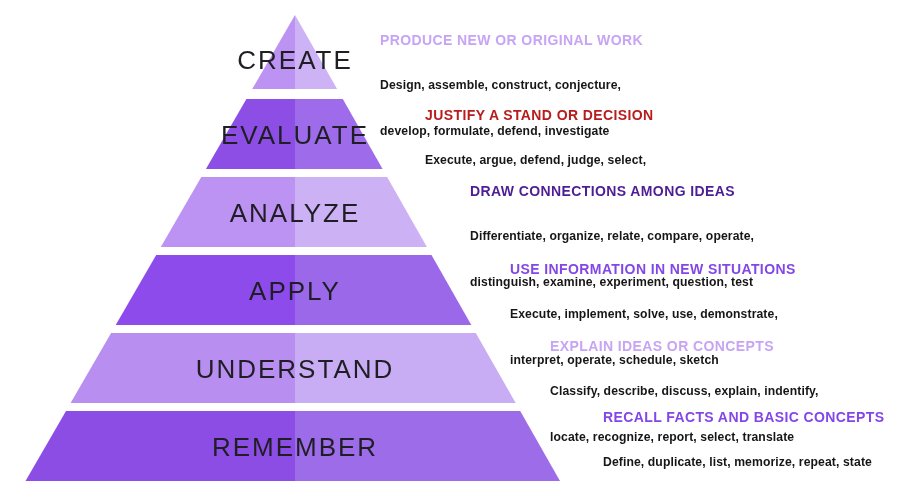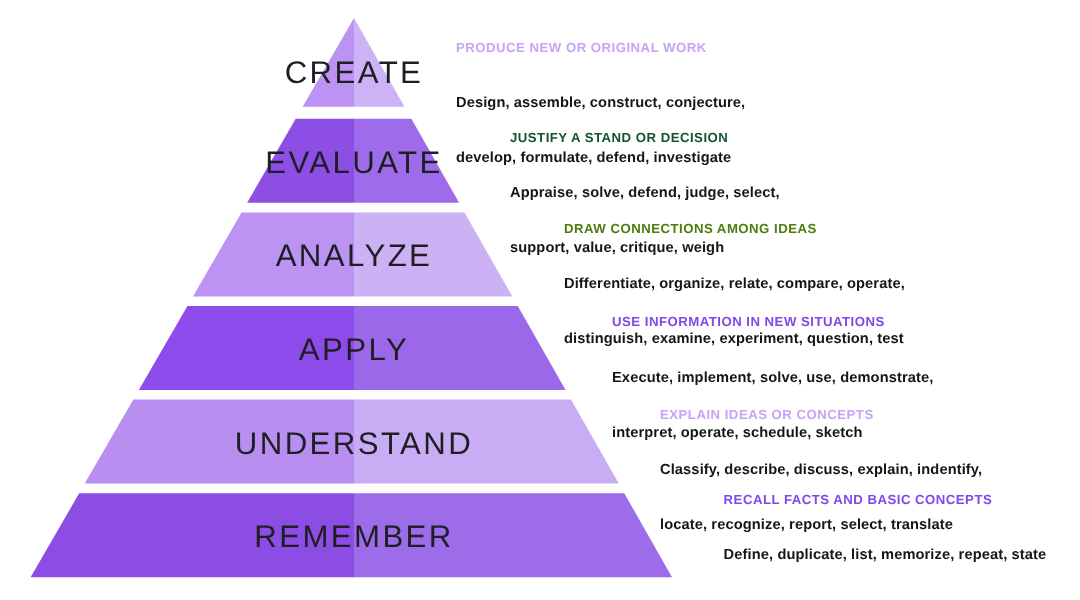--- a/index.html
+++ b/index.html
@@ -18,21 +18,21 @@
     letter-spacing: 2px;
     fill: #1e1e24;
     text-anchor: middle;
     dominant-baseline: central;
   }
   .desc {
     position: absolute;
     white-space: nowrap;
   }
   .desc-heading {
-    font-size: 11px;
+    font-size: 14px;
     font-weight: 700;
     letter-spacing: 0.4px;
     line-height: 16px;
     margin-bottom: 4px;
   }
   .desc-line {
     font-size: 12.2px;
     font-weight: 600;
     letter-spacing: 0.1px;
     line-height: 18px;
@@ -72,27 +72,26 @@
     <text x="295" y="447">REMEMBER</text>
   </svg>
 
   <div class="desc" style="left:380px; top:32px;">
     <div class="desc-heading" style="color: rgb(199, 164, 244);">PRODUCE NEW OR ORIGINAL WORK</div>
     <div class="desc-line">Design, assemble, construct, conjecture,</div>
     <div class="desc-line">develop, formulate, defend, investigate</div>
   </div>
 
   <div class="desc" style="left:425px; top:107px;">
-    <div class="desc-heading" style="color: #14532d;">JUSTIFY A STAND OR DECISION</div>
-    <div class="desc-line">Appraise, solve, defend, judge, select,</div>
-    <div class="desc-line">support, value, critique, weigh</div>
+    <div class="desc-heading" style="color: #b91c1c;">JUSTIFY A STAND OR DECISION</div>
+    <div class="desc-line">Execute, argue, defend, judge, select,</div>
   </div>
 
   <div class="desc" style="left:470px; top:183px;">
-    <div class="desc-heading" style="color: #4d7c0f;">DRAW CONNECTIONS AMONG IDEAS</div>
+    <div class="desc-heading" style="color: #4c1d95;">DRAW CONNECTIONS AMONG IDEAS</div>
     <div class="desc-line">Differentiate, organize, relate, compare, operate,</div>
     <div class="desc-line">distinguish, examine, experiment, question, test</div>
   </div>
 
   <div class="desc" style="left:510px; top:261px;">
     <div class="desc-heading" style="color: rgb(131, 71, 232);">USE INFORMATION IN NEW SITUATIONS</div>
     <div class="desc-line">Execute, implement, solve, use, demonstrate,</div>
     <div class="desc-line">interpret, operate, schedule, sketch</div>
   </div>
 

